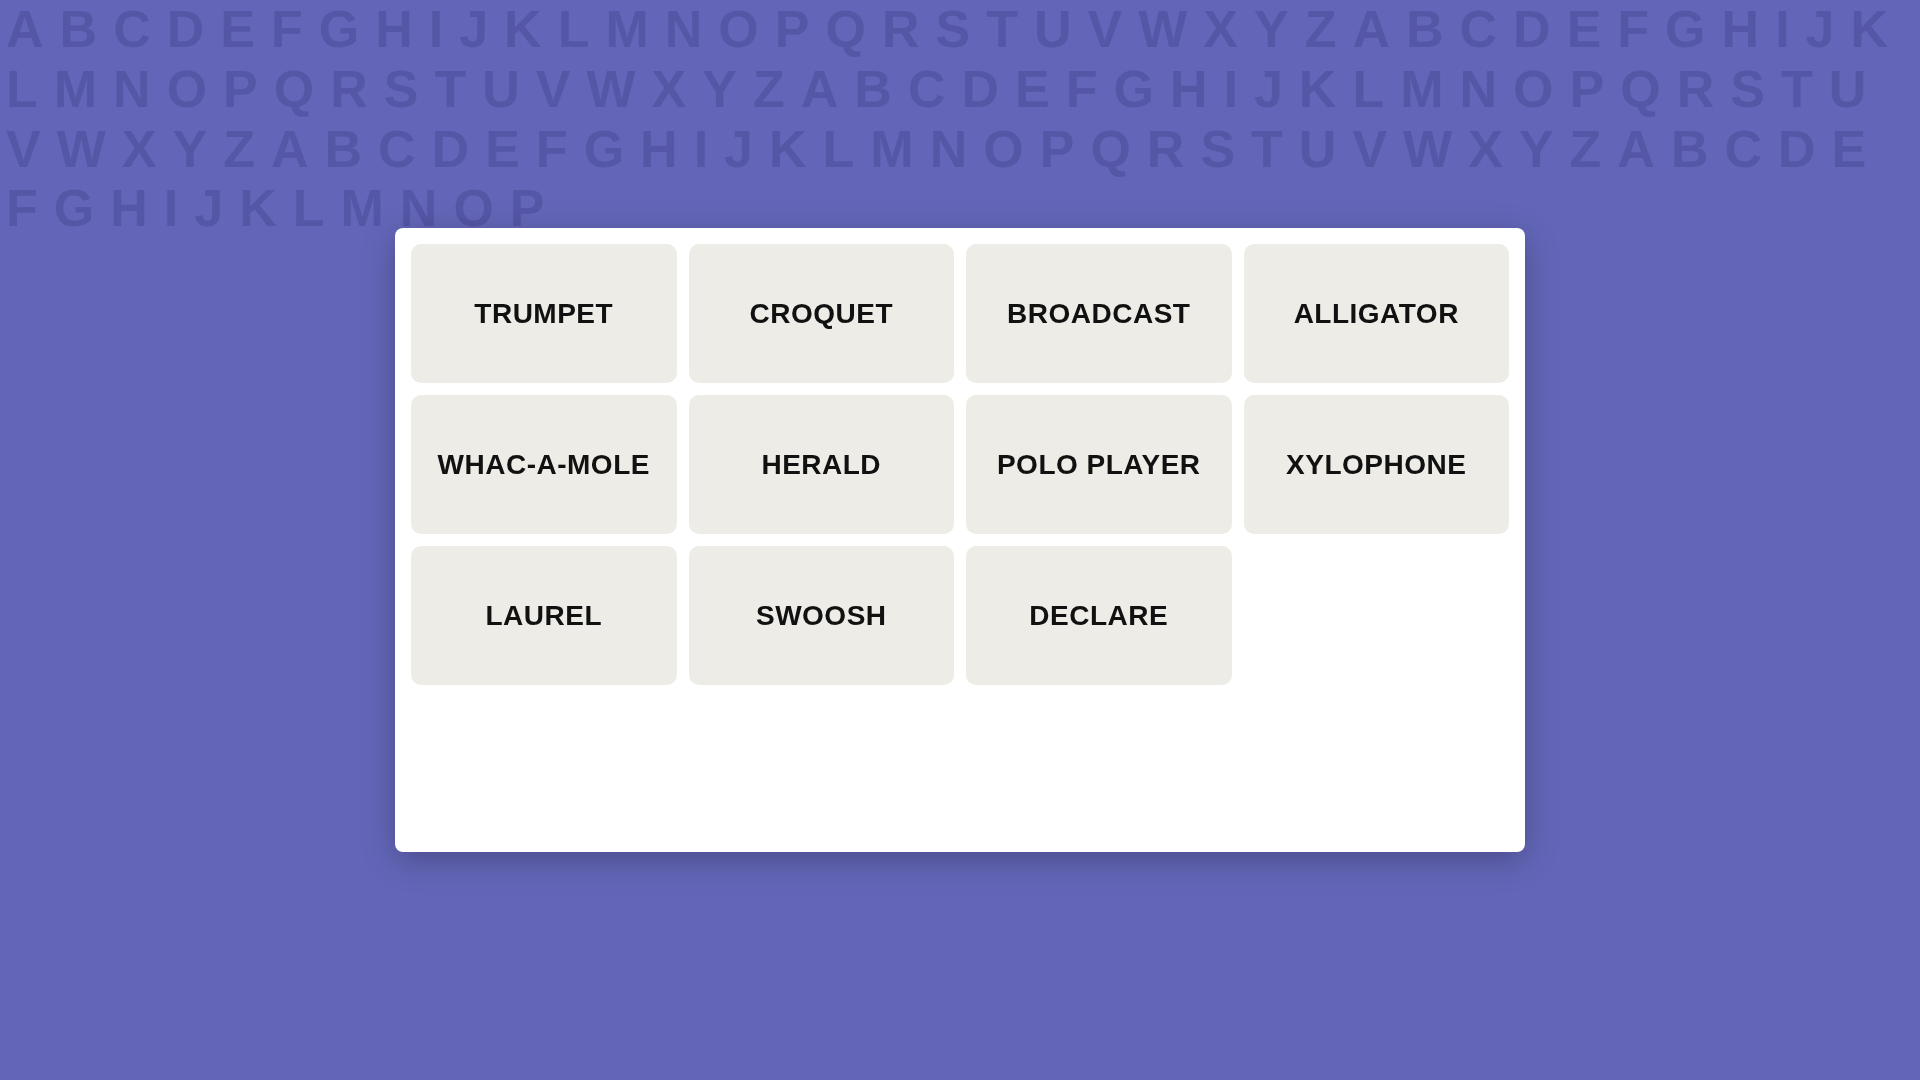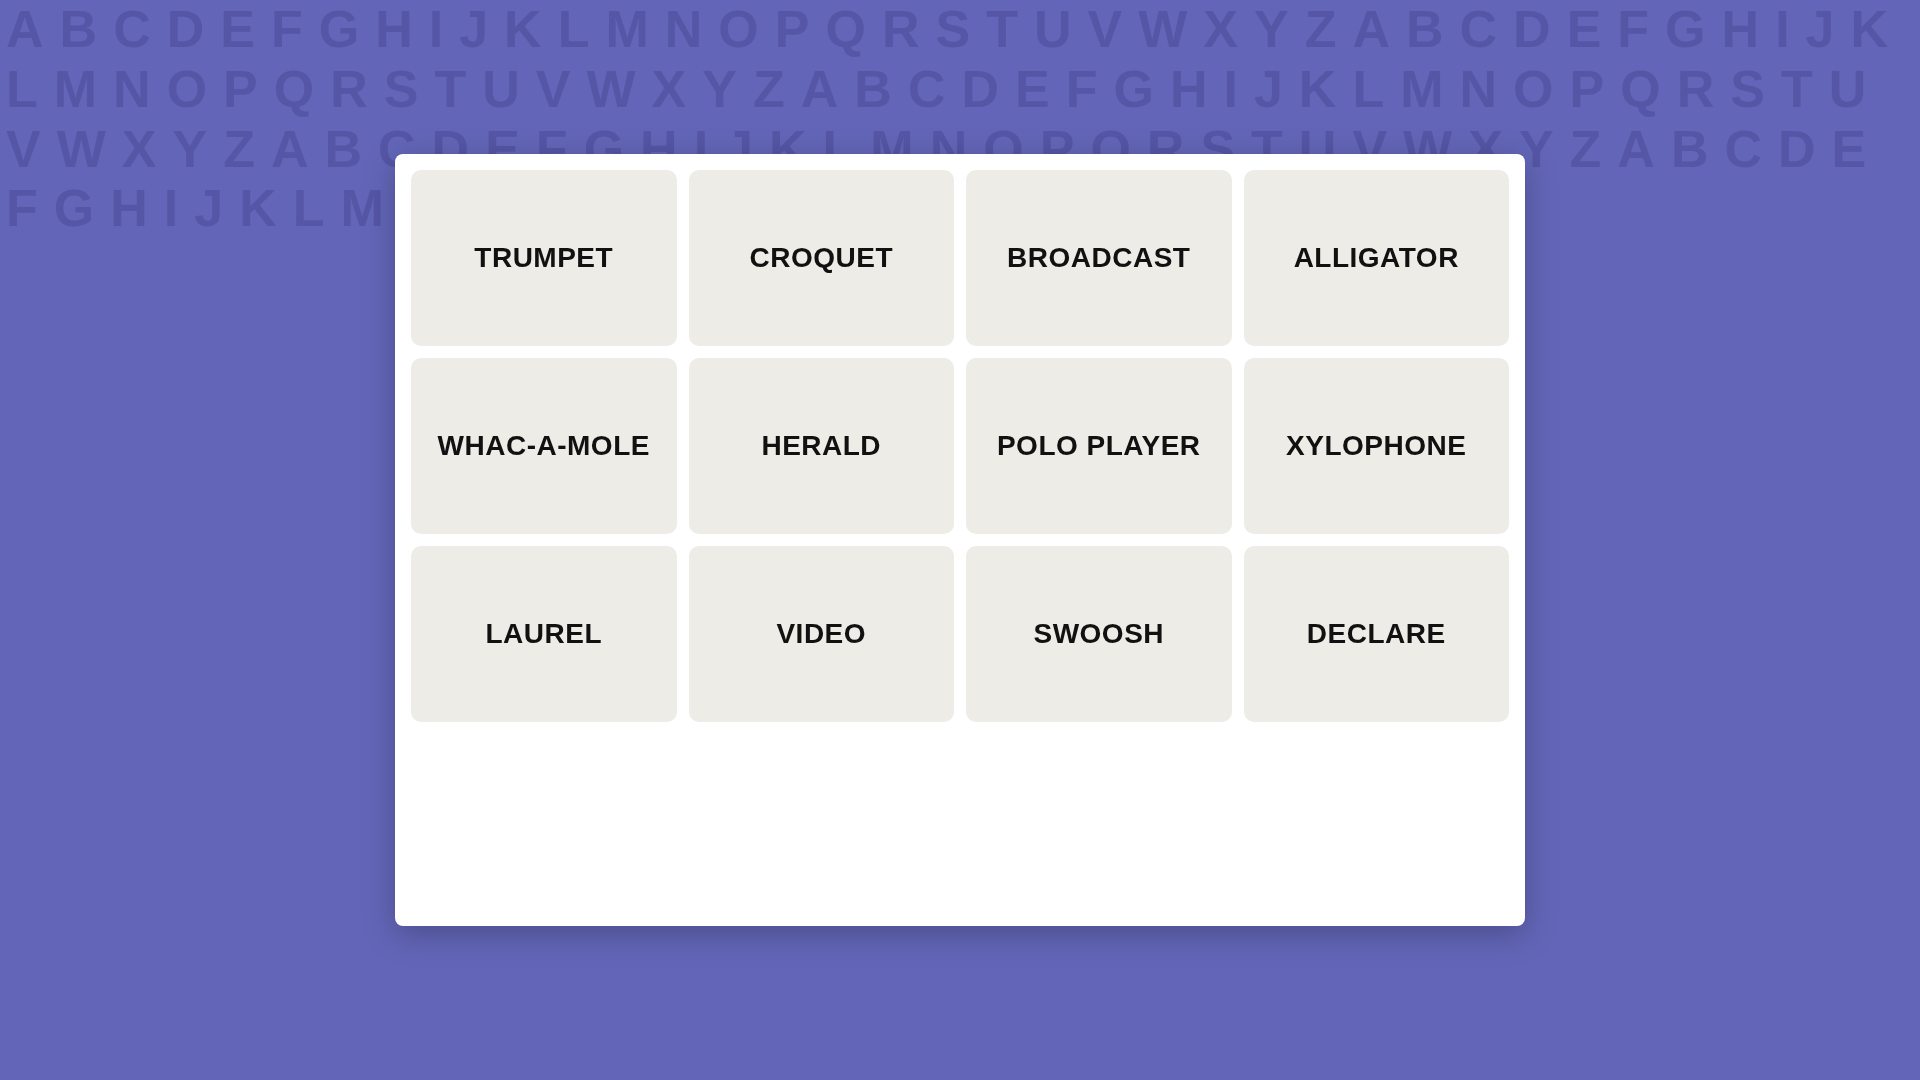--- a/index.html
+++ b/index.html
@@ -55,21 +55,21 @@
       grid-template-rows: repeat(4, 1fr);
       gap: 12px;
     }
 
     .card {
       background: #eeece6;
       border-radius: 10px;
       display: flex;
       align-items: center;
       justify-content: center;
-      height: 176px;
+      height: 139px;
       cursor: pointer;
     }
 
     .card span {
       font-size: 28px;
       font-weight: 900;
       color: #111111;
       letter-spacing: 0.5px;
       text-align: center;
     }
@@ -223,22 +223,19 @@
       <div class="card">
         <span>POLO PLAYER</span>
       </div>
       <div class="card">
         <span>XYLOPHONE</span>
       </div>
       <div class="card">
         <span>LAUREL</span>
       </div>
       <div class="card">
-        <span>VIDEO</span>
-      </div>
-      <div class="card">
         <span>SWOOSH</span>
       </div>
       <div class="card">
         <span>DECLARE</span>
       </div>
     </div>
 </div>
 
 </body></html>

